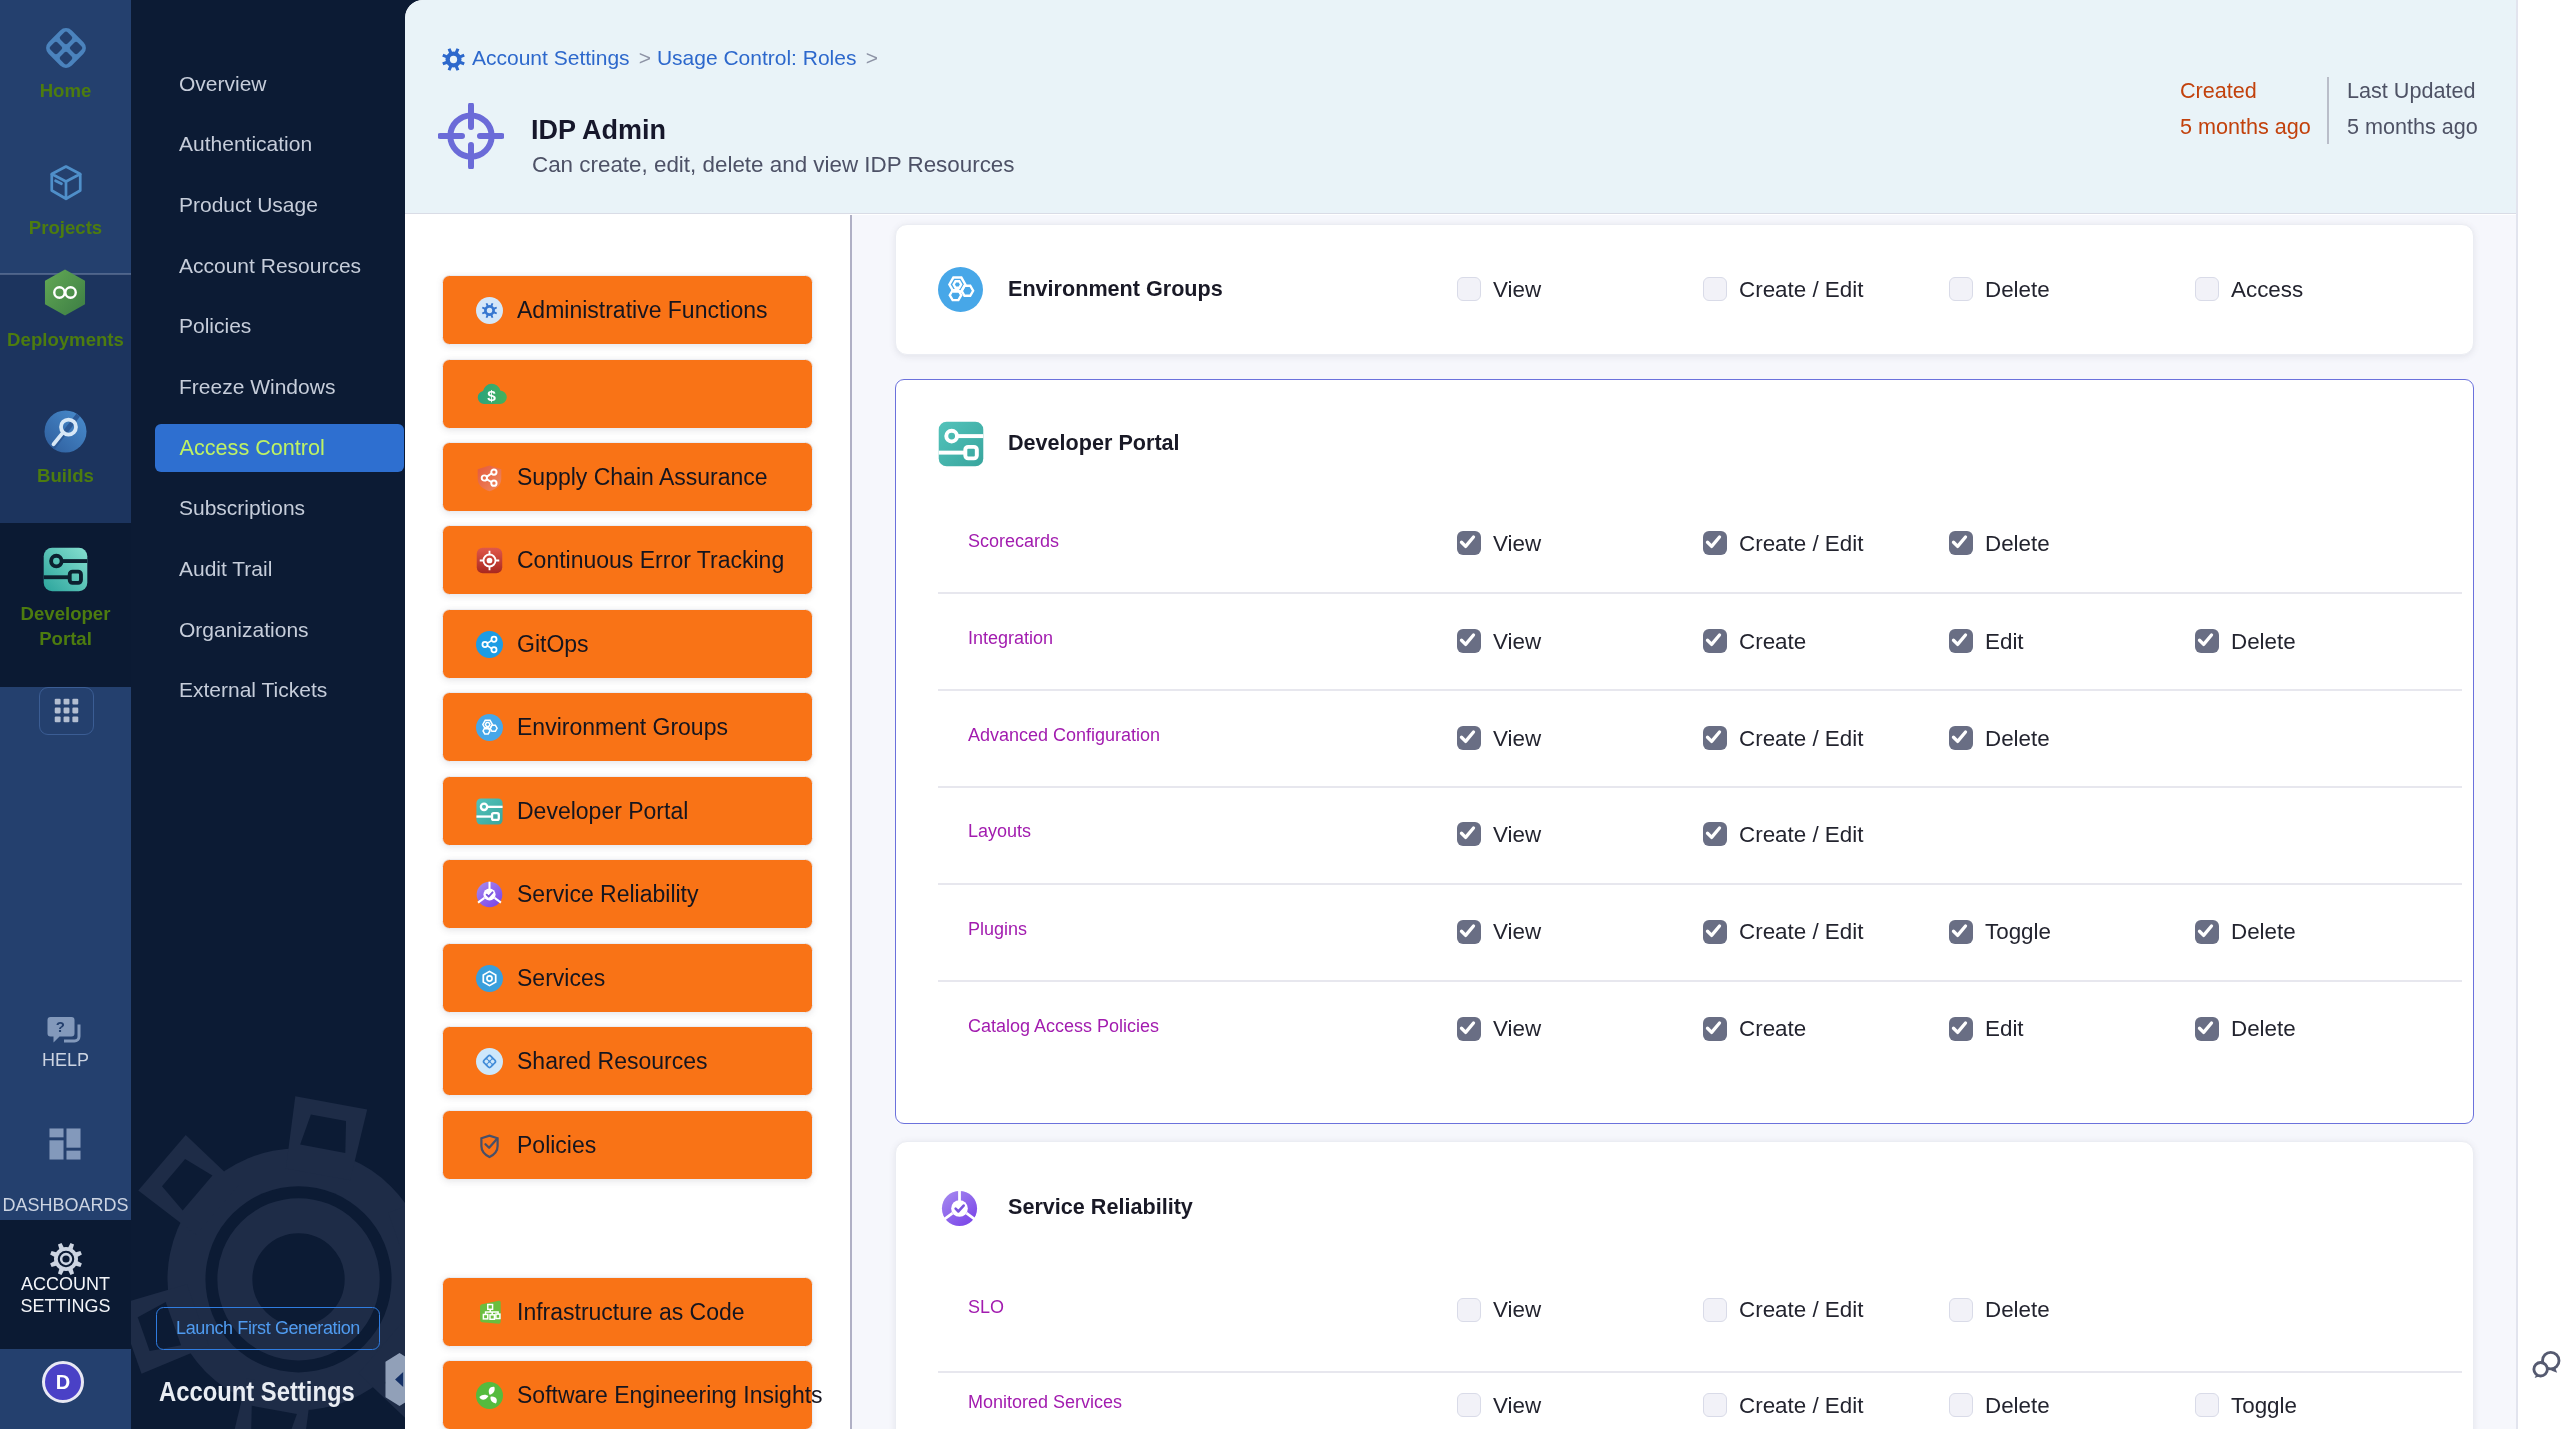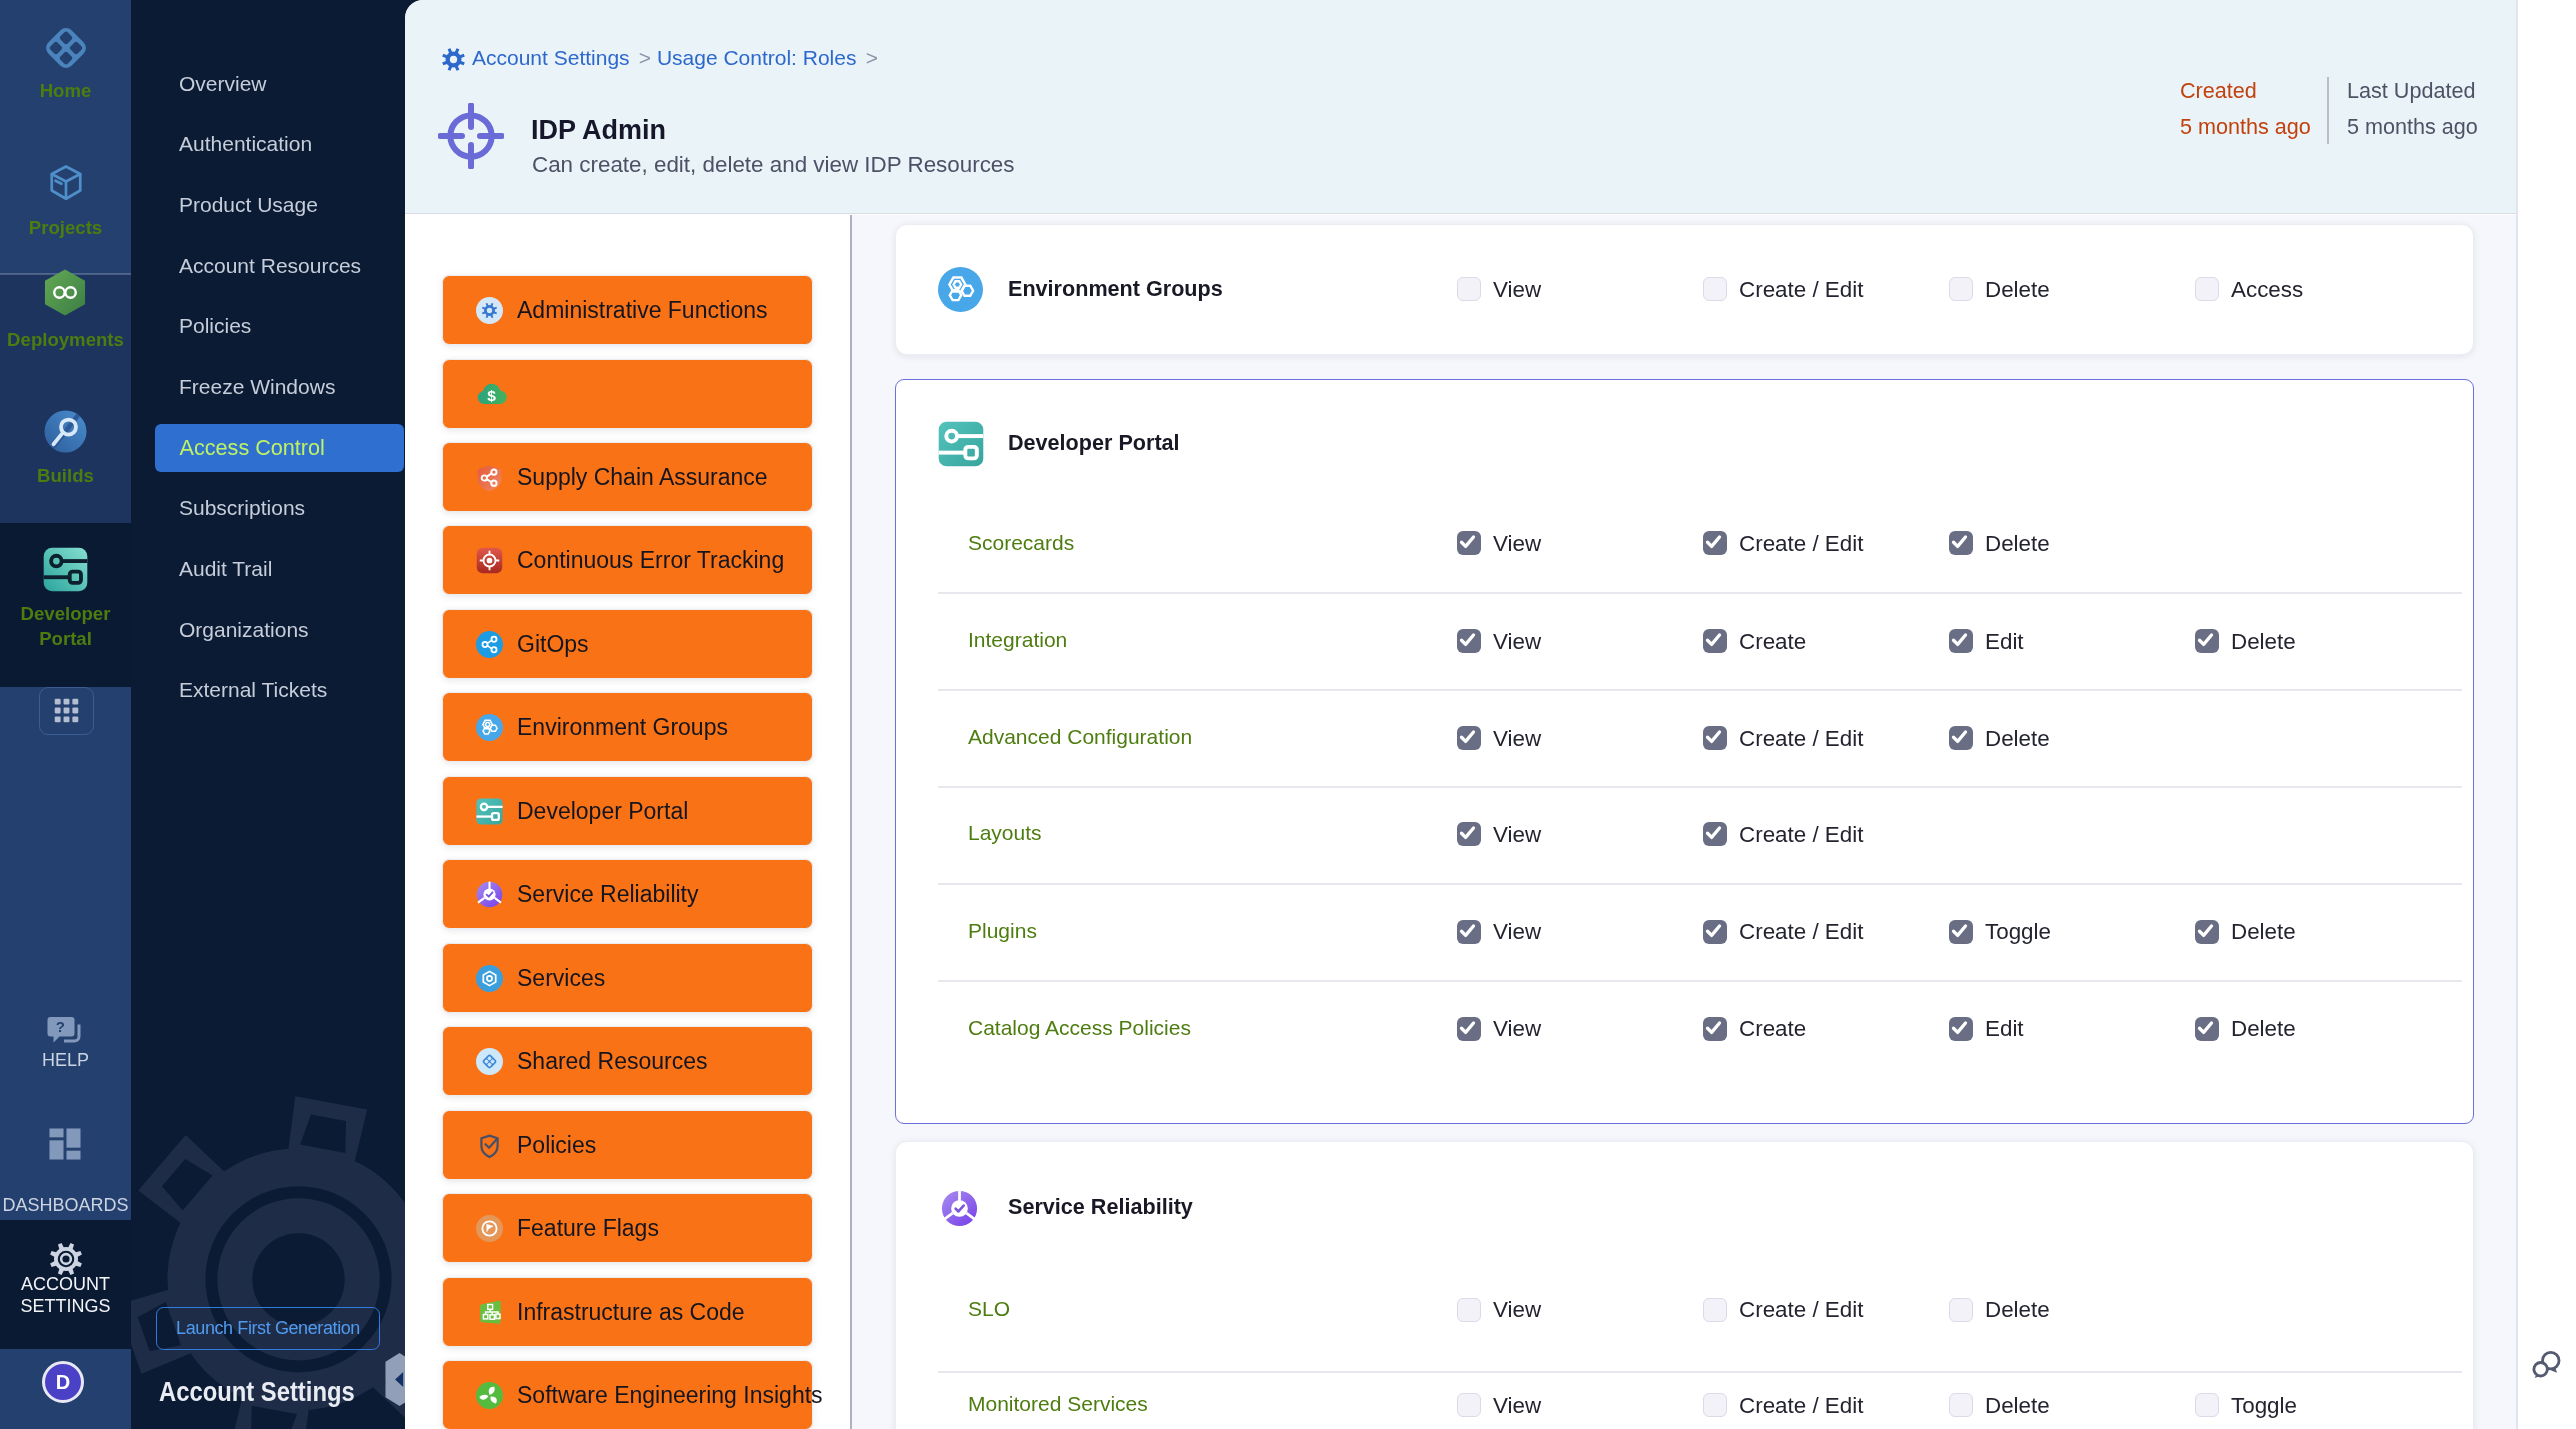--- a/index.html
+++ b/index.html
@@ -28,21 +28,21 @@
   .crumb { color:#2d68cc; font-size:21px; }
   .crumb-sep { color:#8d93a5; font-size:21px; }
   .lcard { left:442px; width:371px; height:70px; background:#f97316; border:0.7px solid #ebedf3;
     border-radius:7.5px; box-shadow:0 1.5px 6px rgba(96,97,112,0.14); }
   .lcard .txt { position:absolute; left:74px; top:0; height:69px; line-height:69px;
     color:#15151f; font-size:23px; white-space:nowrap; }
   .lcard .ic { position:absolute; left:33px; top:21px; width:27px; height:27px; }
   .rcard { background:#ffffff; border:0.7px solid #ebedf3; border-radius:12px;
     box-shadow:0 1.5px 6px rgba(96,97,112,0.12); }
   .sec-title { color:#191926; font-size:21.6px; font-weight:700; white-space:nowrap; }
-  .row-label { color:#4d7c0f; font-size:21px; white-space:nowrap; }
+  .row-label { color:#a21caf; font-size:18px; white-space:nowrap; }
   .sep { background:#e7e7ee; height:1.5px; }
   .cb { position:absolute; width:24px; height:24px; border-radius:6px; }
   .cb.on { background:#696e84; }
   .cb.off { background:#f2f2f8; border:1.9px solid #d9dbe8; }
   .cblab { position:absolute; color:#23242f; font-size:22.4px; line-height:27px; white-space:nowrap; }
 </style>
 </head>
 <body>
 <div id="page">
 
@@ -351,28 +351,20 @@
         </svg></div>
       <div class="txt">Shared Resources</div>
     </div>
 <div class="abs lcard" style="top:1110px;">
 <div class="ic"><svg width="27" height="28" viewBox="0 0 36 38">
 <path d="M7 8.5 L18 5 L29 8.5 V19 C29 26.5 24 31 18 34 C12 31 7 26.5 7 19 Z" fill="none" stroke="#474f68" stroke-width="3"></path>
 <path d="M12.5 16.5 L17.5 21.5 L28 9.5" fill="none" stroke="#474f68" stroke-width="3" stroke-linecap="round" stroke-linejoin="round"></path>
         </svg></div>
       <div class="txt">Policies</div>
     </div>
-<div class="abs lcard" style="top:1193px;">
-<div class="ic"><svg width="27" height="27" viewBox="0 0 36 36">
-          <circle cx="18" cy="18" r="18" fill="#e5975a"></circle>
-          <circle cx="18" cy="18" r="9.5" fill="none" stroke="#fff" stroke-width="2.4"></circle>
-<path d="M14 23.5 V12 L23.5 14.5 L17 18.5 Z" fill="#fff"></path>
-        </svg></div>
-      <div class="txt">Feature Flags</div>
-    </div>
 <div class="abs lcard" style="top:1277px;">
 <div class="ic"><svg width="28" height="28" viewBox="0 0 38 38">
 <path d="M8 7 L31 2.5 Q33.5 2 33.5 4.5 L33.5 31 Q33.5 33.5 31 33.5 L8 31.5 Q5.5 31 5.5 28.5 L5.5 9.5 Q5.5 7.5 8 7 Z" fill="#6abe3f"></path>
 <g fill="none" stroke="#fff" stroke-width="2">
 <rect x="16" y="7.5" width="6.5" height="6.5"></rect>
             <rect x="10" y="21" width="6" height="6"></rect>
 <rect x="19" y="21.5" width="6" height="6"></rect>
             <rect x="27" y="20.5" width="5.5" height="6"></rect>
 <path d="M19.3 14 V17.5 M13 21 V17.5 H30 V20.5 M22 17.5 V21.5"></path>
           </g>

